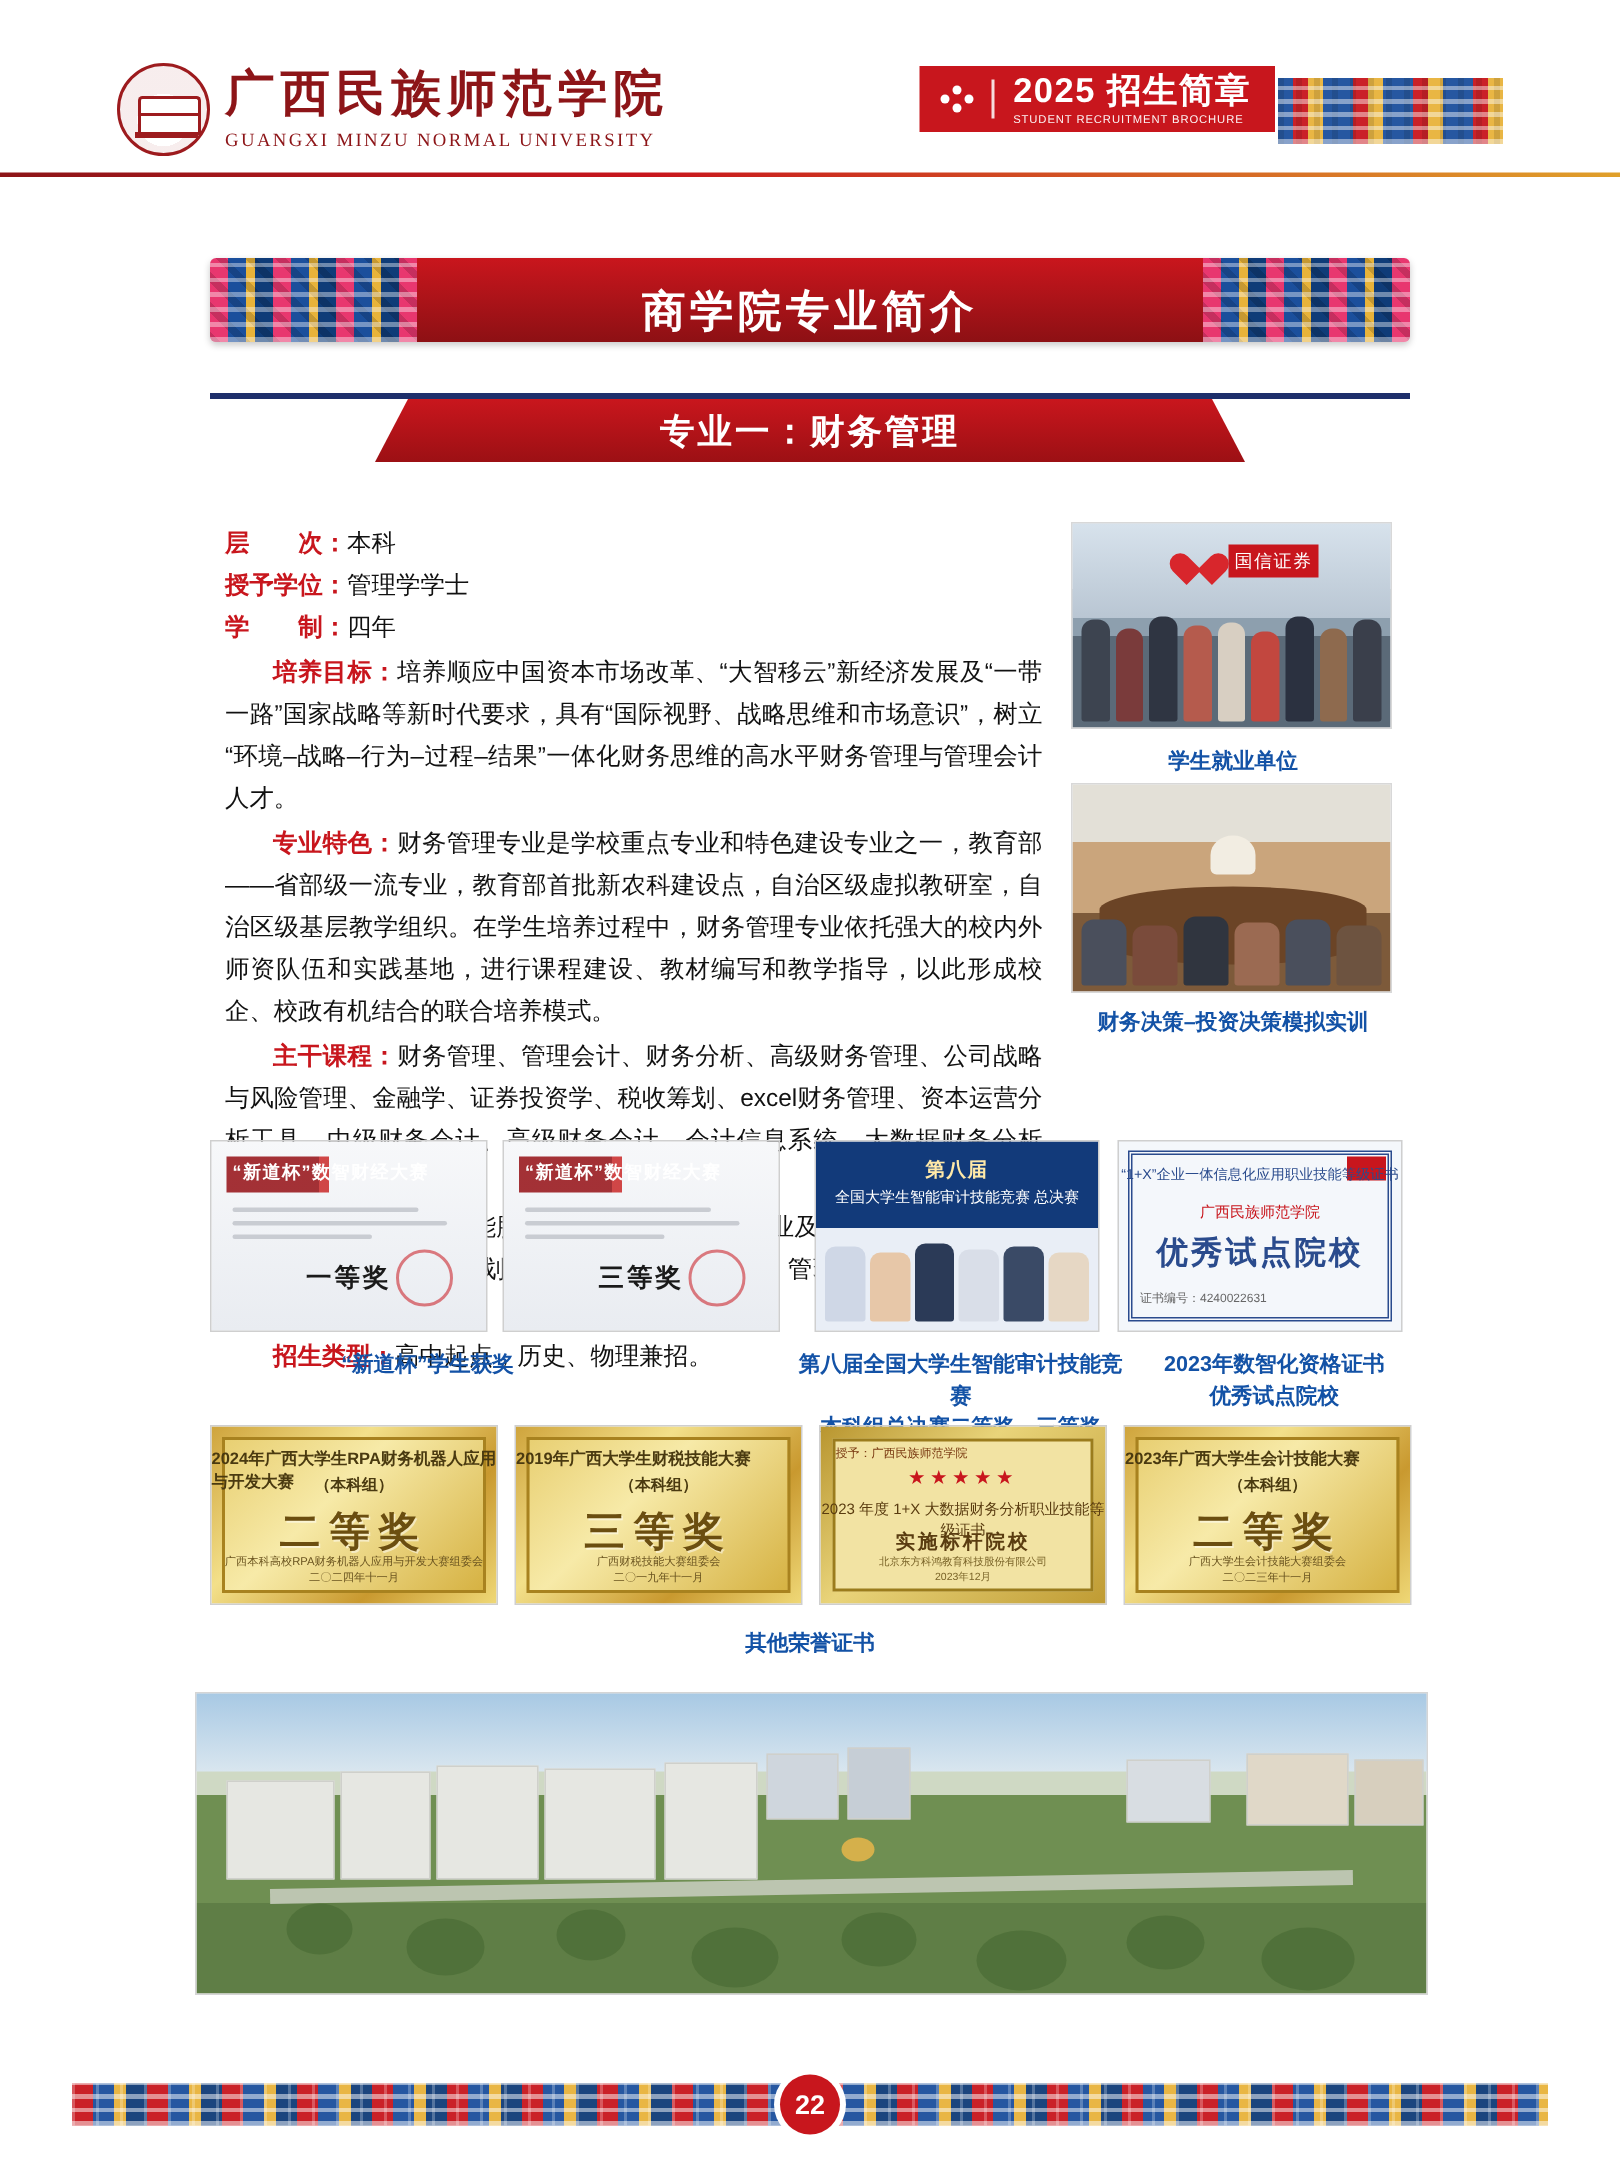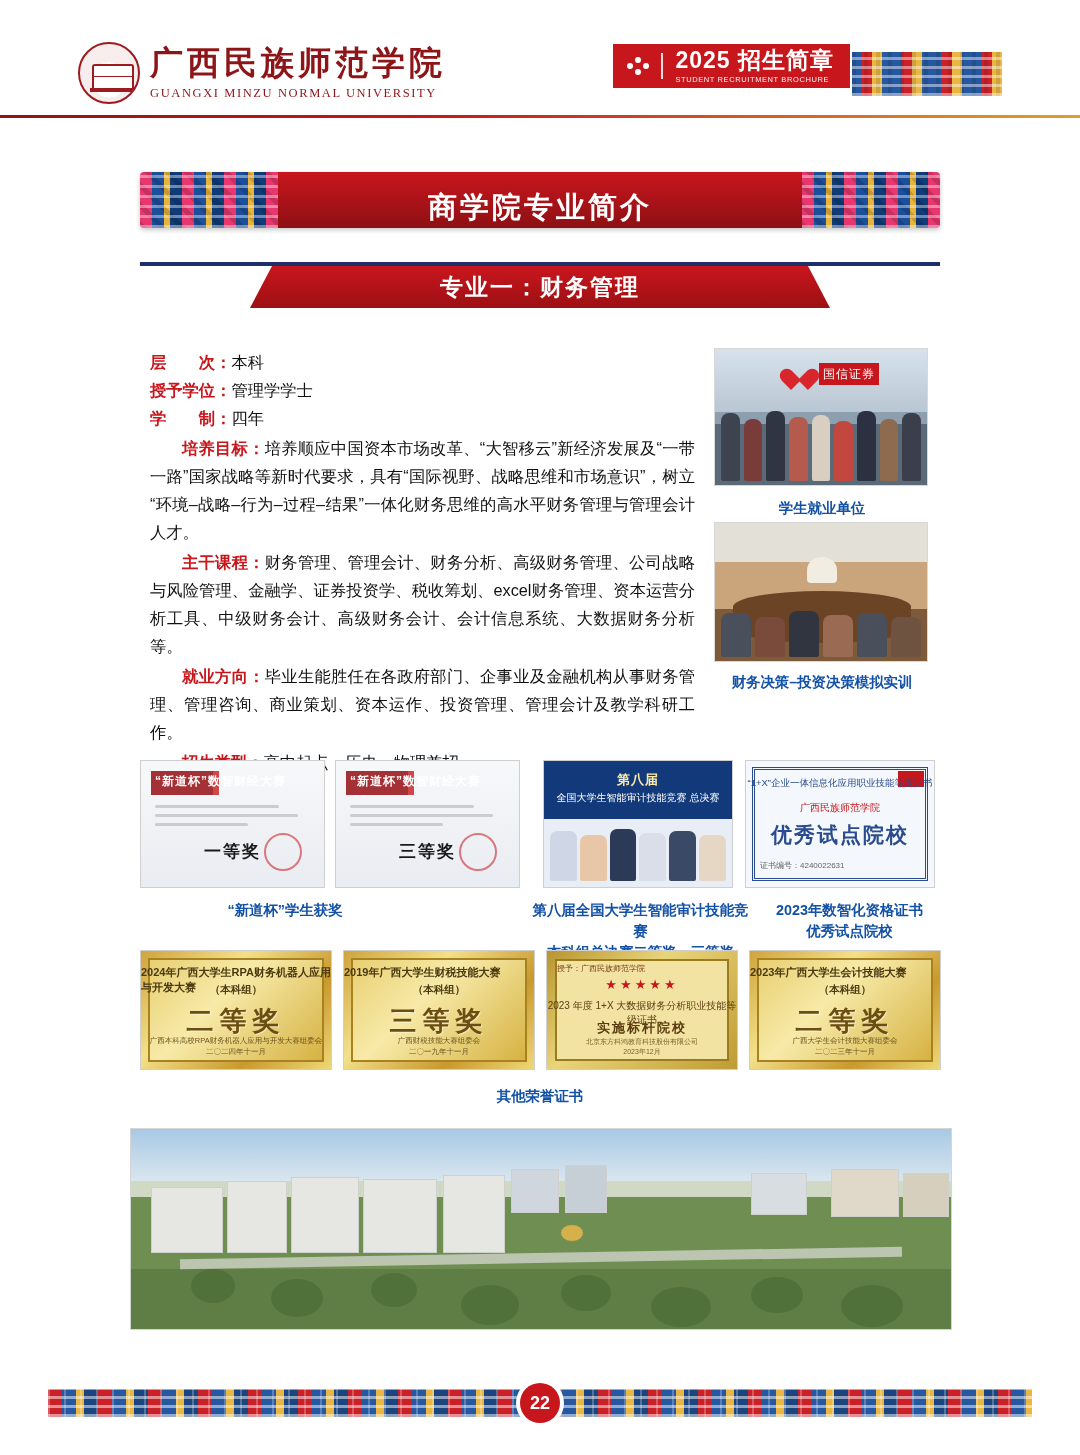--- a/index.html
+++ b/index.html
@@ -301,20 +301,23 @@
     <div class="row">
       <span class="lbl">授予学位：</span>
       <span class="val">管理学学士</span>
     </div>
     <div class="row">
       <span class="lbl">学　　制：</span>
       <span class="val">四年</span>
     </div>
     <div class="para indent">
       <span class="lbl">培养目标：</span><span class="val">培养顺应中国资本市场改革、“大智移云”新经济发展及“一带一路”国家战略等新时代要求，具有“国际视野、战略思维和市场意识”，树立“环境–战略–行为–过程–结果”一体化财务思维的高水平财务管理与管理会计人才。</span>
+    </div>
+    <div class="para indent">
+      <span class="lbl">专业特色：</span><span class="val">财务管理专业是学校重点专业和特色建设专业之一，教育部——省部级一流专业，教育部首批新农科建设点，自治区级虚拟教研室，自治区级基层教学组织。在学生培养过程中，财务管理专业依托强大的校内外师资队伍和实践基地，进行课程建设、教材编写和教学指导，以此形成校企、校政有机结合的联合培养模式。</span>
     </div>
     <div class="para indent">
       <span class="lbl">主干课程：</span><span class="val">财务管理、管理会计、财务分析、高级财务管理、公司战略与风险管理、金融学、证券投资学、税收筹划、excel财务管理、资本运营分析工具、中级财务会计、高级财务会计、会计信息系统、大数据财务分析等。</span>
     </div>
     <div class="para indent">
       <span class="lbl">就业方向：</span><span class="val">毕业生能胜任在各政府部门、企事业及金融机构从事财务管理、管理咨询、商业策划、资本运作、投资管理、管理会计及教学科研工作。</span>
     </div>
     <div class="para indent">
       <span class="lbl">招生类型：</span><span class="val">高中起点，历史、物理兼招。</span>
     </div>

